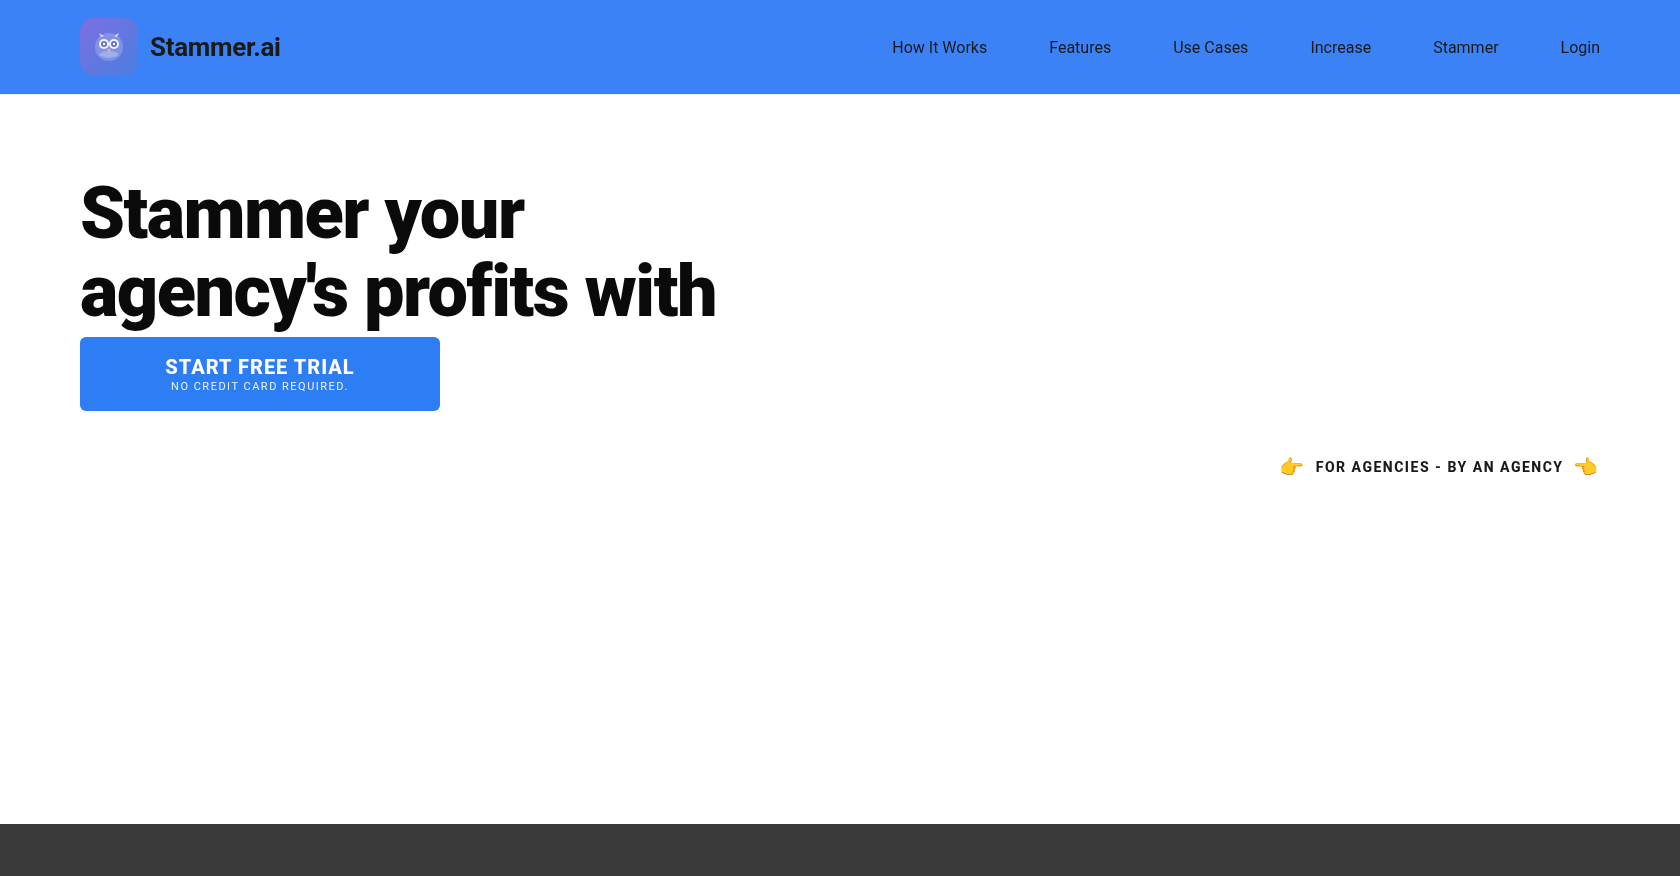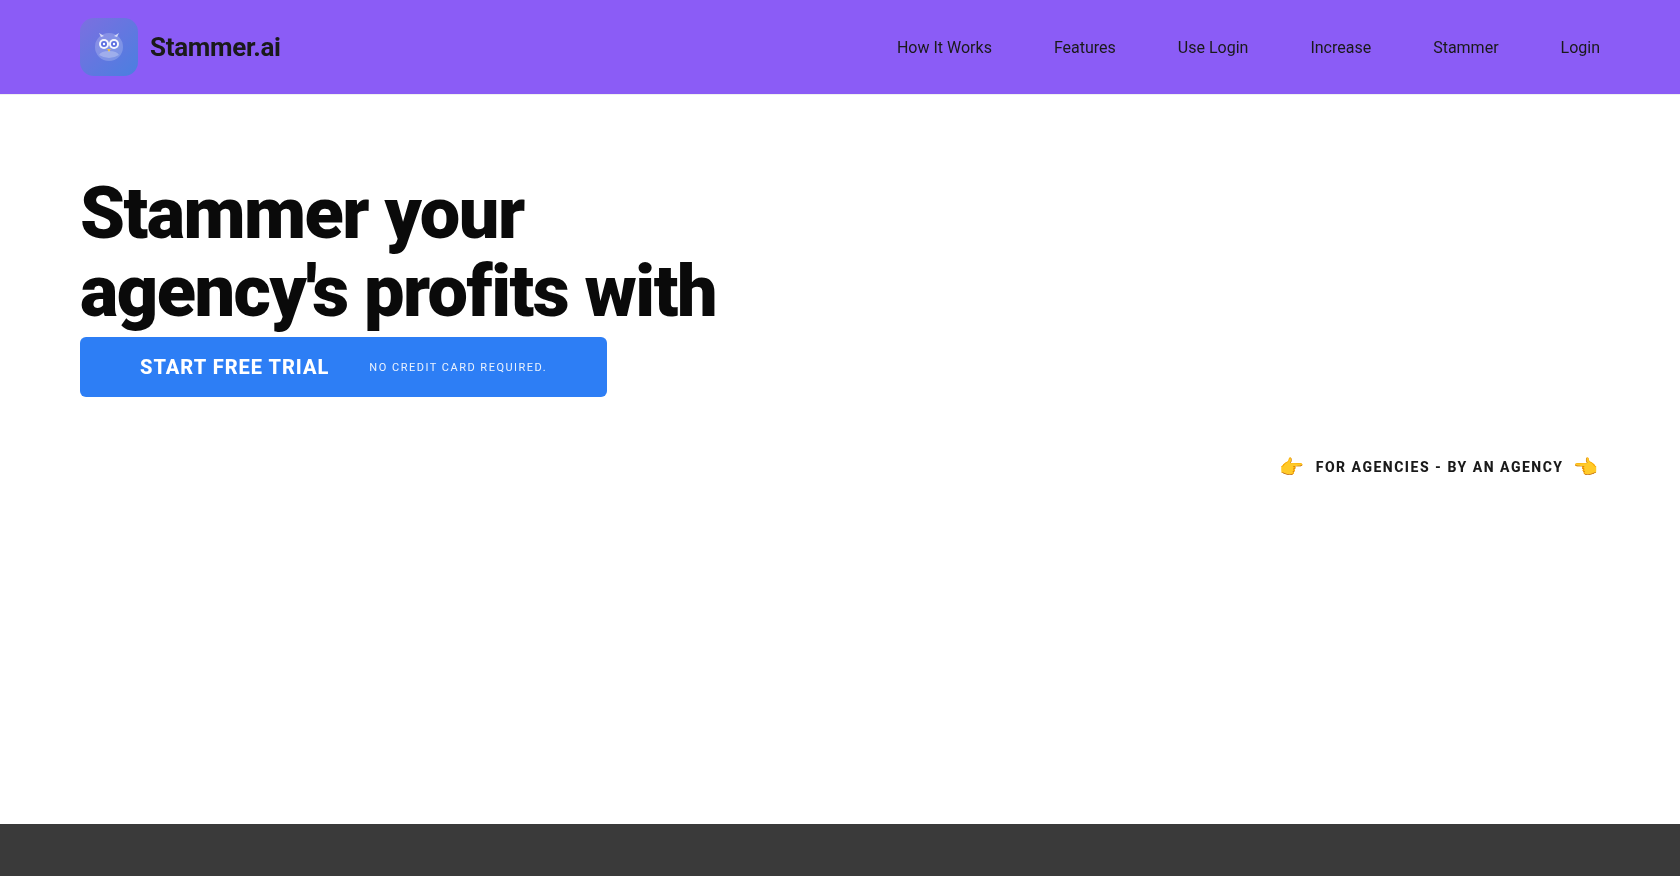--- a/index.html
+++ b/index.html
@@ -17,21 +17,21 @@
       display: flex;
       flex-direction: column;
     }
 
     
     header {
       display: flex;
       align-items: center;
       justify-content: space-between;
       padding: 18px 80px;
-      background: #8b5cf6;
+      background: #3b82f6;
       border-bottom: 1px solid #f0f0f0;
     }
 
     .logo-area {
       display: flex;
       align-items: center;
       gap: 12px;
       text-decoration: none;
       cursor: pointer;
     }
@@ -109,32 +109,31 @@
     .hero-subtext {
       font-size: 17px;
       color: #333333;
       line-height: 1.6;
       margin-bottom: 40px;
       max-width: 480px;
     }
 
     .cta-button {
       display: inline-flex;
-      flex-direction: row;
+      flex-direction: column;
       align-items: center;
       justify-content: center;
       background: #2d7ef5;
       color: #ffffff;
       border: none;
       border-radius: 6px;
       padding: 18px 60px;
       cursor: pointer;
       text-decoration: none;
       min-width: 360px;
-      gap: 40px;
     }
 
     .cta-main-label {
       font-size: 20px;
       font-weight: 800;
       letter-spacing: 1px;
       text-transform: uppercase;
     }
 
     .cta-sub-label {
@@ -203,21 +202,21 @@
 
         <path d="M8 26 Q18 32 28 26 Q26 22 18 22 Q10 22 8 26Z" fill="white" fill-opacity="0.25"></path>
       </svg>
     </div>
     <span class="logo-text">Stammer.ai</span>
   </div>
 
   <nav>
     <a>How It Works</a>
     <a>Features</a>
-    <a>Use Login</a>
+    <a>Use Cases</a>
     <a>Increase</a>
     <a>Stammer</a>
     <a>Login</a>
   </nav>
 </header>
 
 <main>
   <div class="hero-left">
     <h1 class="hero-heading">
       <span>Stammer your</span><br>

